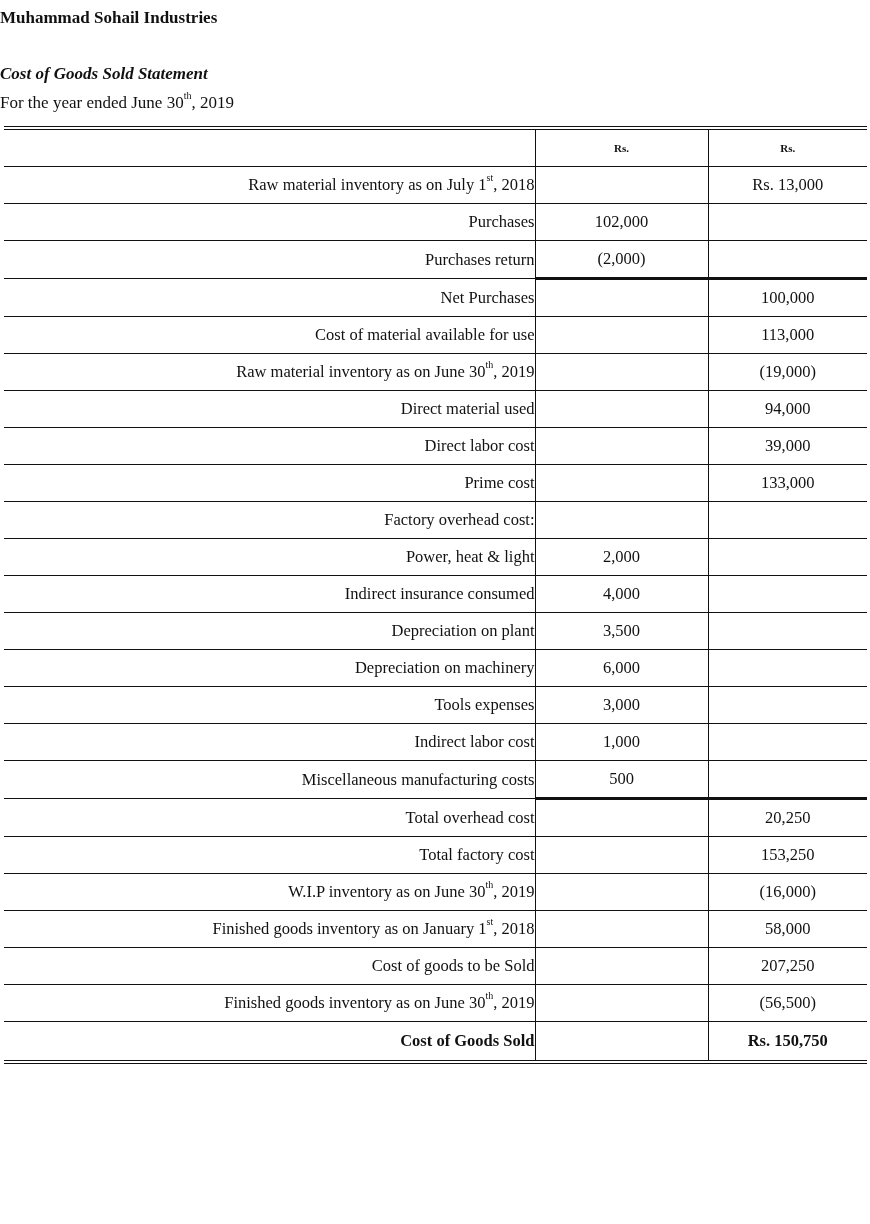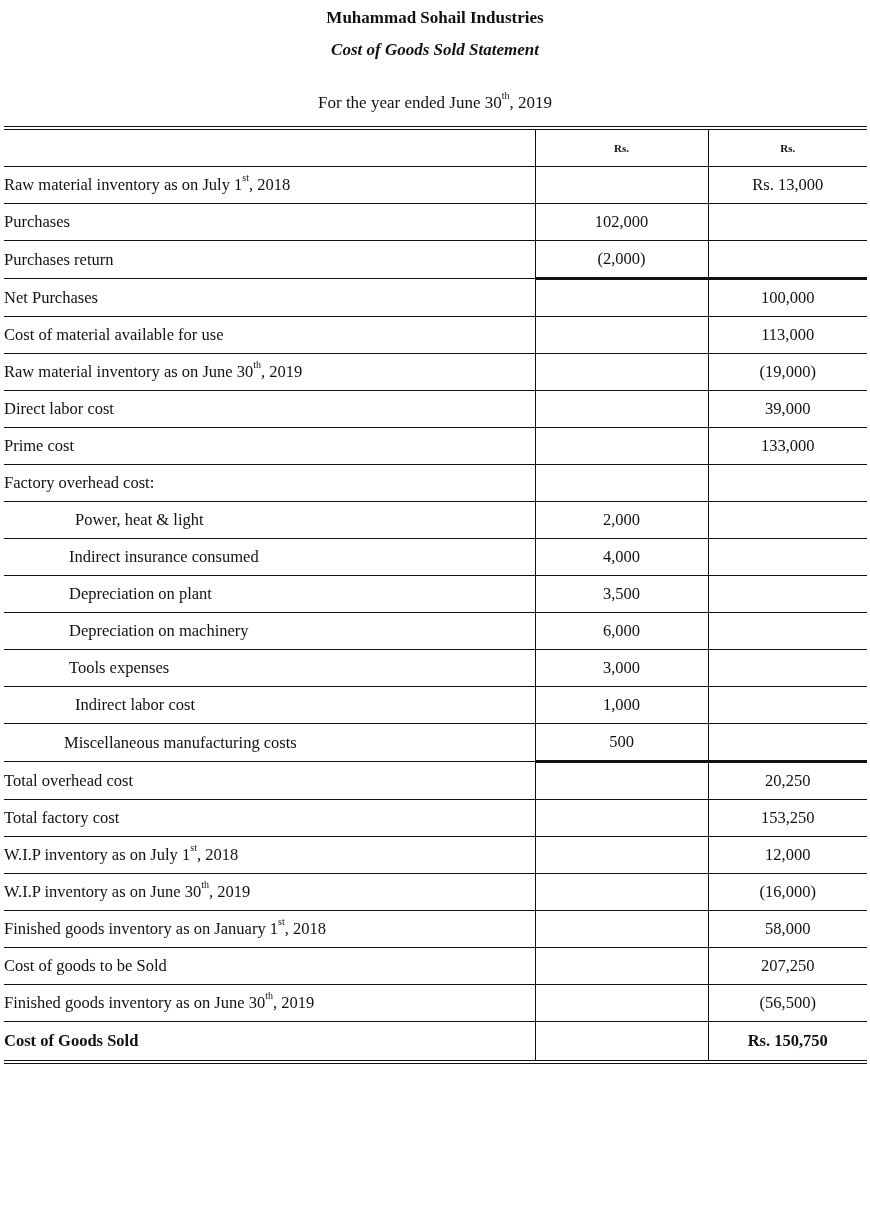--- a/index.html
+++ b/index.html
@@ -2,23 +2,23 @@
 <html><head>
   <meta charset="utf-8">
   <style>
     html, body { margin: 0; padding: 0; background: #ffffff; }
     body {
       width: 870px; height: 1224px; overflow: hidden;
       font-family: "Liberation Serif", "DejaVu Serif", serif;
       color: #111111;
       position: relative;
     }
-    .hdr { position: absolute; left: 0; width: 870px; text-align: center; }
+    .hdr { position: absolute; left: 0; width: 870px; }
     .company { top: 8px; font-size: 17px; font-weight: bold; }
-    .stmt { top: 40px; font-size: 17px; font-weight: bold; font-style: italic; }
+    .stmt { top: 64px; font-size: 17px; font-weight: bold; font-style: italic; }
     .period { top: 93px; font-size: 17px; }
     .period .it { }
     sup { font-size: 10px; vertical-align: top; position: relative; top: -3px; }
 
     table.sheet {
       position: absolute; left: 4px; top: 126px;
       width: 863px;
       border-collapse: collapse;
       table-layout: fixed;
       font-size: 16.5px;
@@ -35,21 +35,21 @@
     table.sheet td.c2, table.sheet td.c3, table.sheet th.c2, table.sheet th.c3 {
       border-left: 1px solid #111;
       text-align: center;
     }
     table.sheet thead th {
       border-top: 4px double #111;
       height: 36px;
       font-weight: bold;
       font-size: 11px;
     }
-    td.lbl { padding-left: 11px; text-align: left; }
+    td.lbl { padding-left: 11px; text-align: right; }
     td.lbl.ind1 { padding-left: 71px; }
     td.lbl.ind2 { padding-left: 65px; }
     td.lbl.ind3 { padding-left: 60px; }
     tr.thick td.c2, tr.thick td.c3 { border-top: 3px solid #111; margin-top: 28px; }
     tr.total td { font-weight: bold; border-bottom: 4px double #111; height: 38px; }
   </style>
 </head>
 <body>
 
 <div class="hdr company">Muhammad Sohail Industries</div>
@@ -95,20 +95,25 @@
       </tr>
       <tr>
         <td class="lbl"><span>Cost of material available for use</span></td>
         <td class="c2"></td>
         <td class="c3">113,000</td>
       </tr>
       <tr>
         <td class="lbl"><span>Raw material inventory as on June 30</span><sup>th</sup><span>, 2019</span></td>
         <td class="c2"></td>
         <td class="c3">(19,000)</td>
+      </tr>
+      <tr>
+        <td class="lbl"><span>Direct material used</span></td>
+        <td class="c2"></td>
+        <td class="c3">94,000</td>
       </tr>
       <tr>
         <td class="lbl"><span>Direct labor cost</span></td>
         <td class="c2"></td>
         <td class="c3">39,000</td>
       </tr>
       <tr>
         <td class="lbl"><span>Prime cost</span></td>
         <td class="c2"></td>
         <td class="c3">133,000</td>
@@ -157,25 +162,20 @@
         <td class="lbl"><span>Total overhead cost</span></td>
         <td class="c2"></td>
         <td class="c3">20,250</td>
       </tr>
       <tr>
         <td class="lbl"><span>Total factory cost</span></td>
         <td class="c2"></td>
         <td class="c3">153,250</td>
       </tr>
       <tr>
-        <td class="lbl"><span>W.I.P inventory as on July 1</span><sup>st</sup><span>, 2018</span></td>
-        <td class="c2"></td>
-        <td class="c3">12,000</td>
-      </tr>
-      <tr>
         <td class="lbl"><span>W.I.P inventory as on June 30</span><sup>th</sup><span>, 2019</span></td>
         <td class="c2"></td>
         <td class="c3">(16,000)</td>
       </tr>
       <tr>
         <td class="lbl"><span>Finished goods inventory as on January 1</span><sup>st</sup><span>, 2018</span></td>
         <td class="c2"></td>
         <td class="c3">58,000</td>
       </tr>
       <tr>

